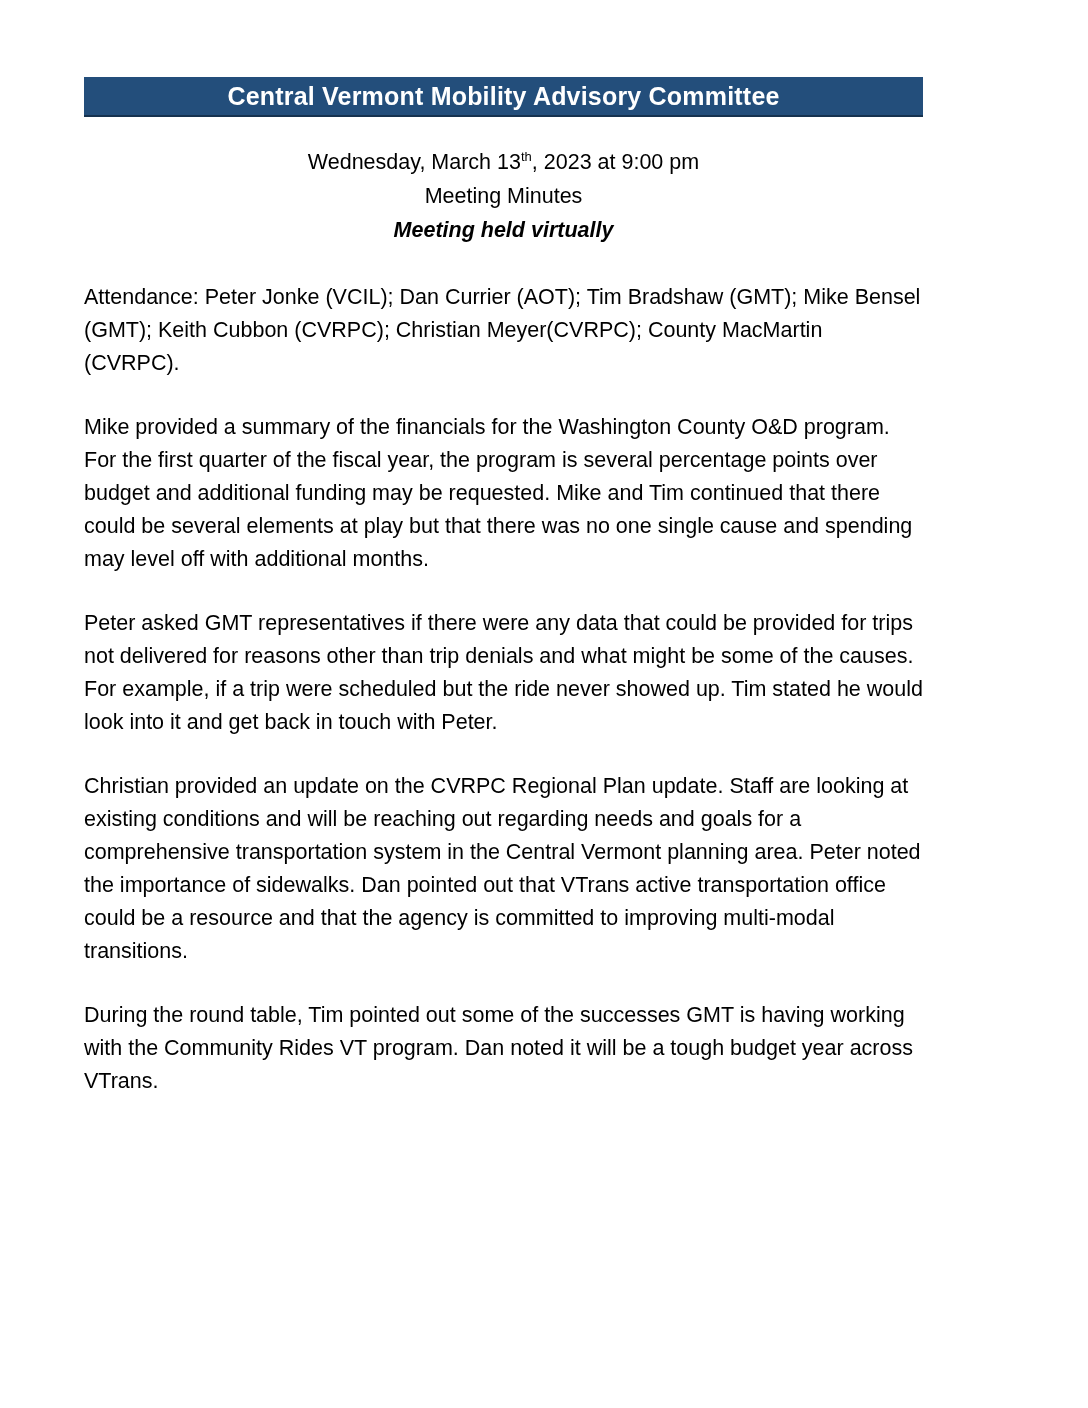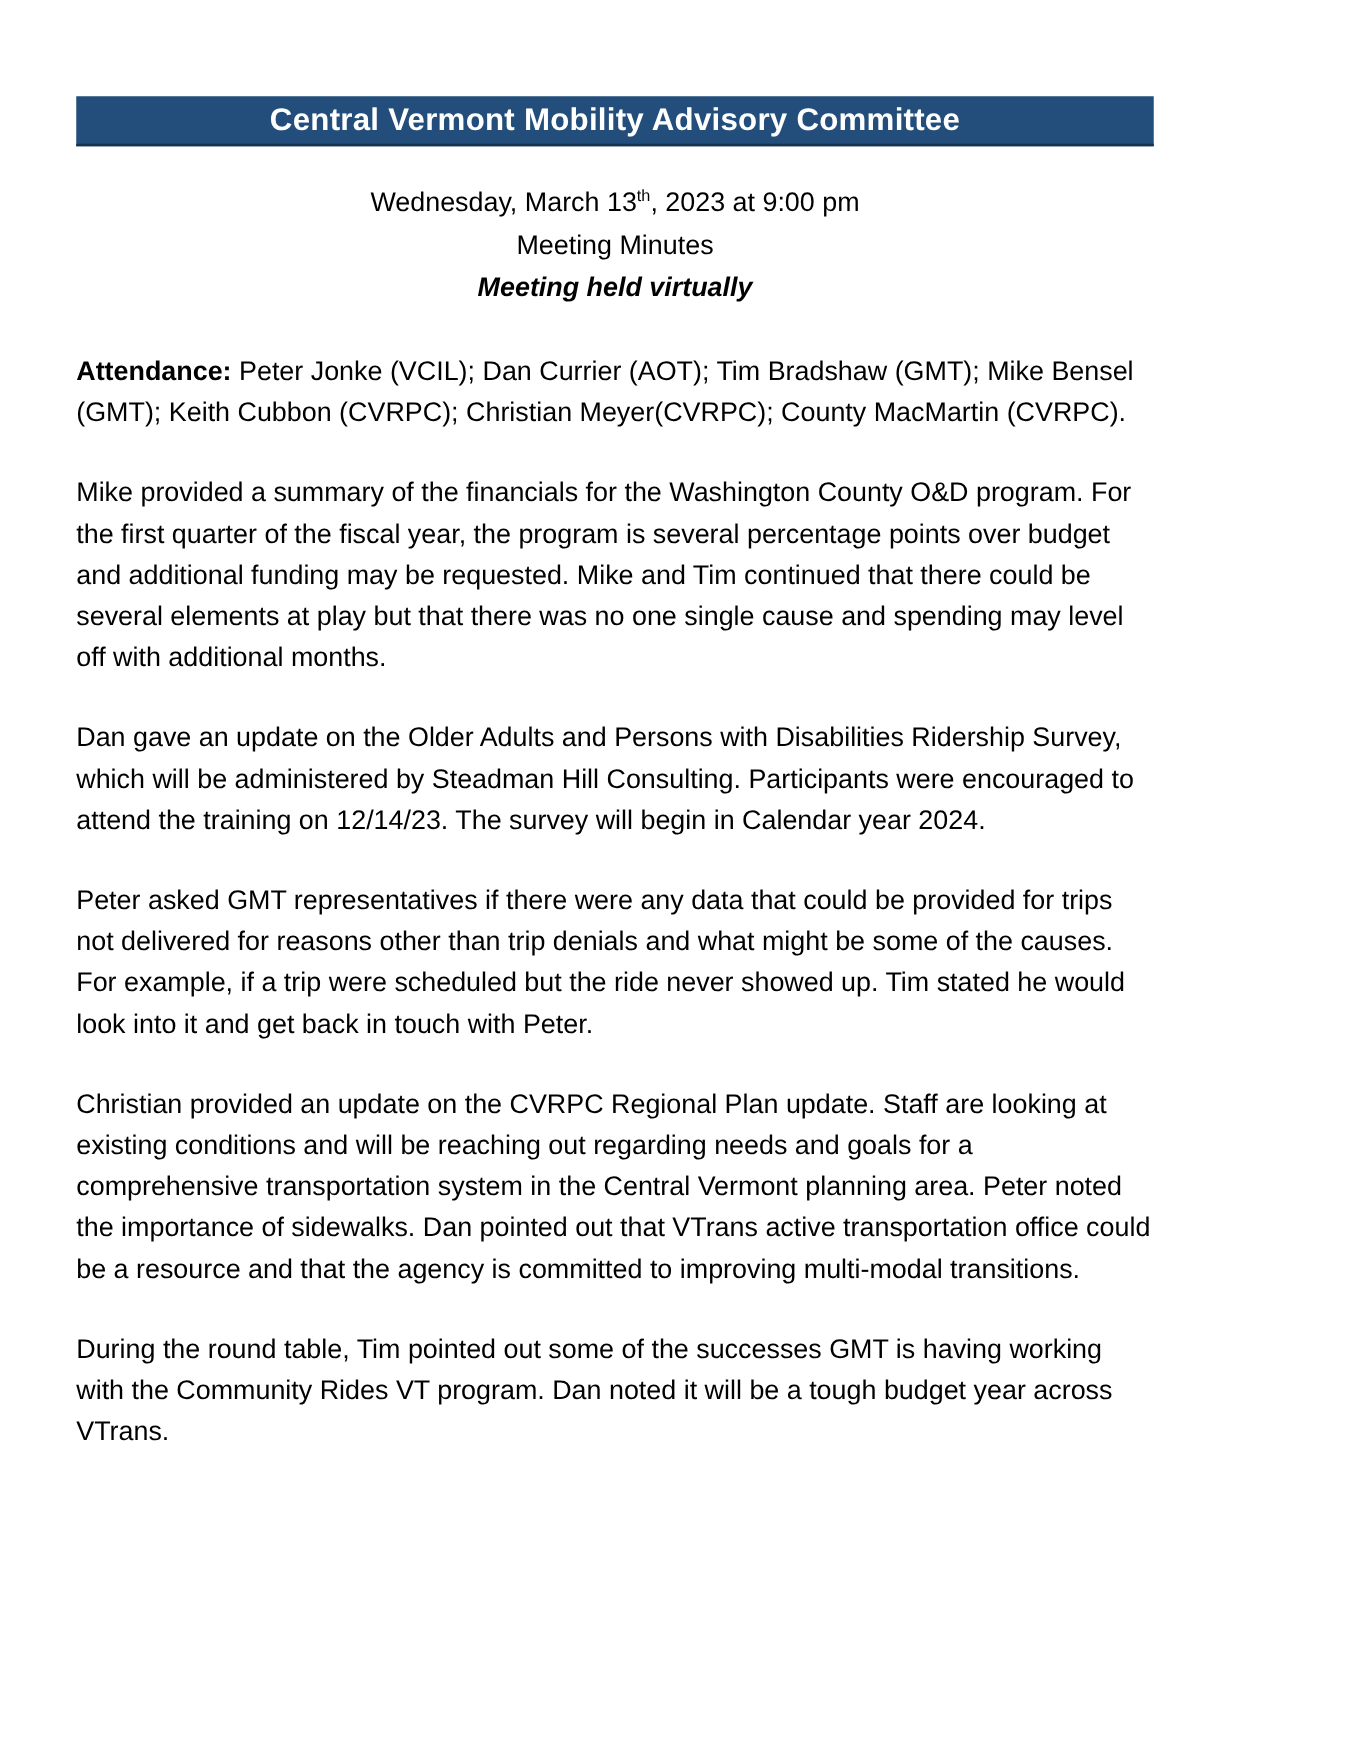--- a/index.html
+++ b/index.html
@@ -8,21 +8,21 @@
     background: #ffffff;
   }
   .page {
     position: relative;
     width: 984px;
     height: 1408px;
     background: #ffffff;
     font-family: "Liberation Sans", sans-serif;
     color: #000000;
     box-sizing: border-box;
-    padding: 77px 61px 0 61px;
+    padding: 77px 61px 0 84px;
     overflow: hidden;
   }
   .banner {
     height: 38px;
     background: #234E7B;
     border-bottom: 2px solid #16324f;
     display: flex;
     align-items: center;
     justify-content: center;
   }
@@ -51,21 +51,21 @@
   }
   .body-block {
     margin-top: 34px;
     font-size: 21.5px;
     line-height: 33px;
   }
   .para {
     margin: 0 0 31px 0;
     text-align: left;
   }
-  .lead-bold { font-weight: bold; }
+  .lead-bold { font-weight: normal; }
 </style>
 </head>
 <body>
 
 <div class="page">
 
   <div class="banner">
     <span class="banner-title">Central Vermont Mobility Advisory Committee</span>
   </div>
 
@@ -79,21 +79,20 @@
 
   <div class="body-block">
 
     <p class="para">
       <span class="lead-bold">Attendance:</span><span> Peter Jonke (VCIL); Dan Currier (AOT); Tim Bradshaw (GMT); Mike Bensel (GMT); Keith Cubbon (CVRPC); Christian Meyer(CVRPC); County MacMartin (CVRPC).</span>
     </p>
 
 
     <p class="para">Mike provided a summary of the financials for the Washington County O&amp;D program. For the first quarter of the fiscal year, the program is several percentage points over budget and additional funding may be requested. Mike and Tim continued that there could be several elements at play but that there was no one single cause and spending may level off with additional months.</p>
 
-    <p class="para">Dan gave an update on the Older Adults and Persons with Disabilities Ridership Survey, which will be administered by Steadman Hill Consulting. Participants were encouraged to attend the training on 12/14/23. The survey will begin in Calendar year 2024.</p>
 
     <p class="para">Peter asked GMT representatives if there were any data that could be provided for trips not delivered for reasons other than trip denials and what might be some of the causes. For example, if a trip were scheduled but the ride never showed up. Tim stated he would look into it and get back in touch with Peter.</p>
 
     <p class="para">Christian provided an update on the CVRPC Regional Plan update. Staff are looking at existing conditions and will be reaching out regarding needs and goals for a comprehensive transportation system in the Central Vermont planning area. Peter noted the importance of sidewalks. Dan pointed out that VTrans active transportation office could be a resource and that the agency is committed to improving multi-modal transitions.</p>
 
     <p class="para">During the round table, Tim pointed out some of the successes GMT is having working with the Community Rides VT program. Dan noted it will be a tough budget year across VTrans.</p>
 
   </div>
 
 </div>

